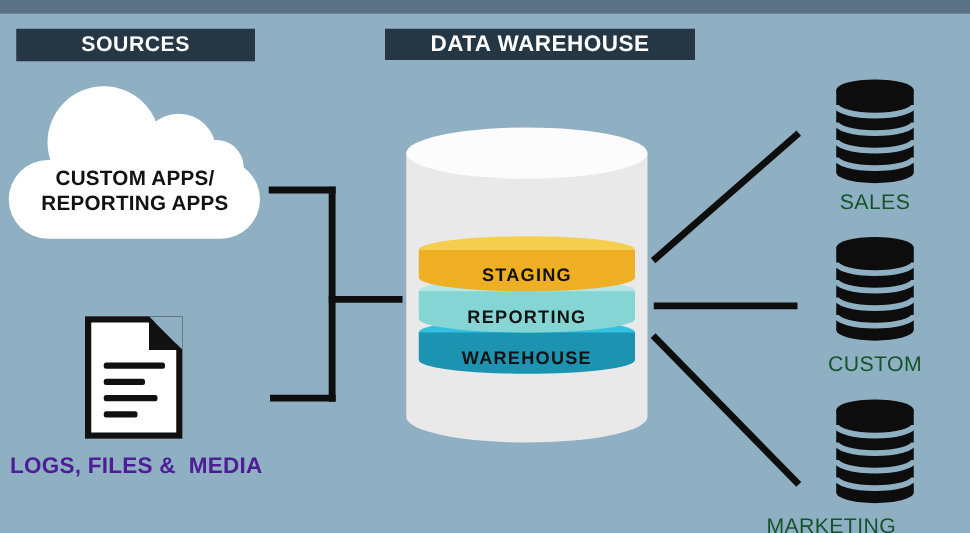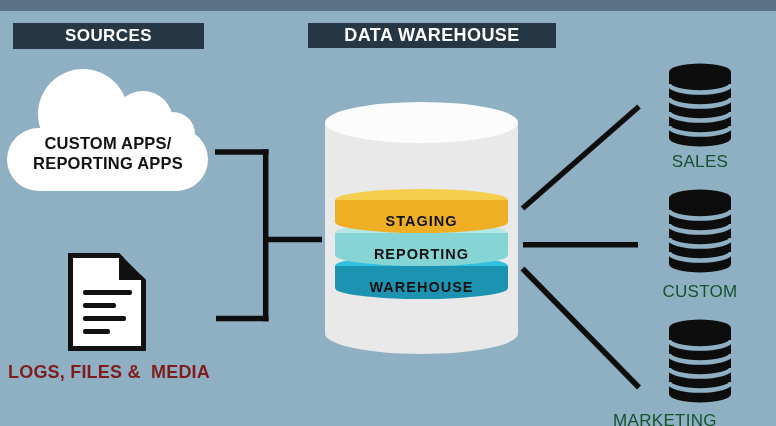--- a/index.html
+++ b/index.html
@@ -37,21 +37,21 @@
               background:#8FAFC3; clip-path:polygon(0 0, 100% 0, 100% 100%); }
   .doc-fold { position:absolute; top:-5px; right:-5px; width:27px; height:27px;
               background:#111; clip-path:polygon(0 0, 0 100%, 100% 100%); }
   .doc-line { position:absolute; left:10px; height:5px; background:#111; border-radius:2px; }
   .doc-line1 { top:32px; width:49px; }
   .doc-line2 { top:45px; width:33px; }
   .doc-line3 { top:58px; width:43px; }
   .doc-line4 { top:71px; width:27px; }
   .doc-label {
     position:absolute; left:8px; top:351px; width:200px; text-align:center;
-    font-weight:bold; font-size:18px; color:#7f1d1d; white-space:pre; letter-spacing:0.2px;
+    font-weight:bold; font-size:18px; color:#4c1d95; white-space:pre; letter-spacing:0.2px;
   }
 
   
   .lines { position:absolute; left:0; top:0; }
 
   
   .cylinder { position:absolute; left:325px; top:91px; width:193px; height:252px; }
   .cyl-body { position:absolute; left:0; top:21px; width:193px; height:231px;
               background:#E9E9E9;
               border-bottom-left-radius:96.5px 20.5px;

